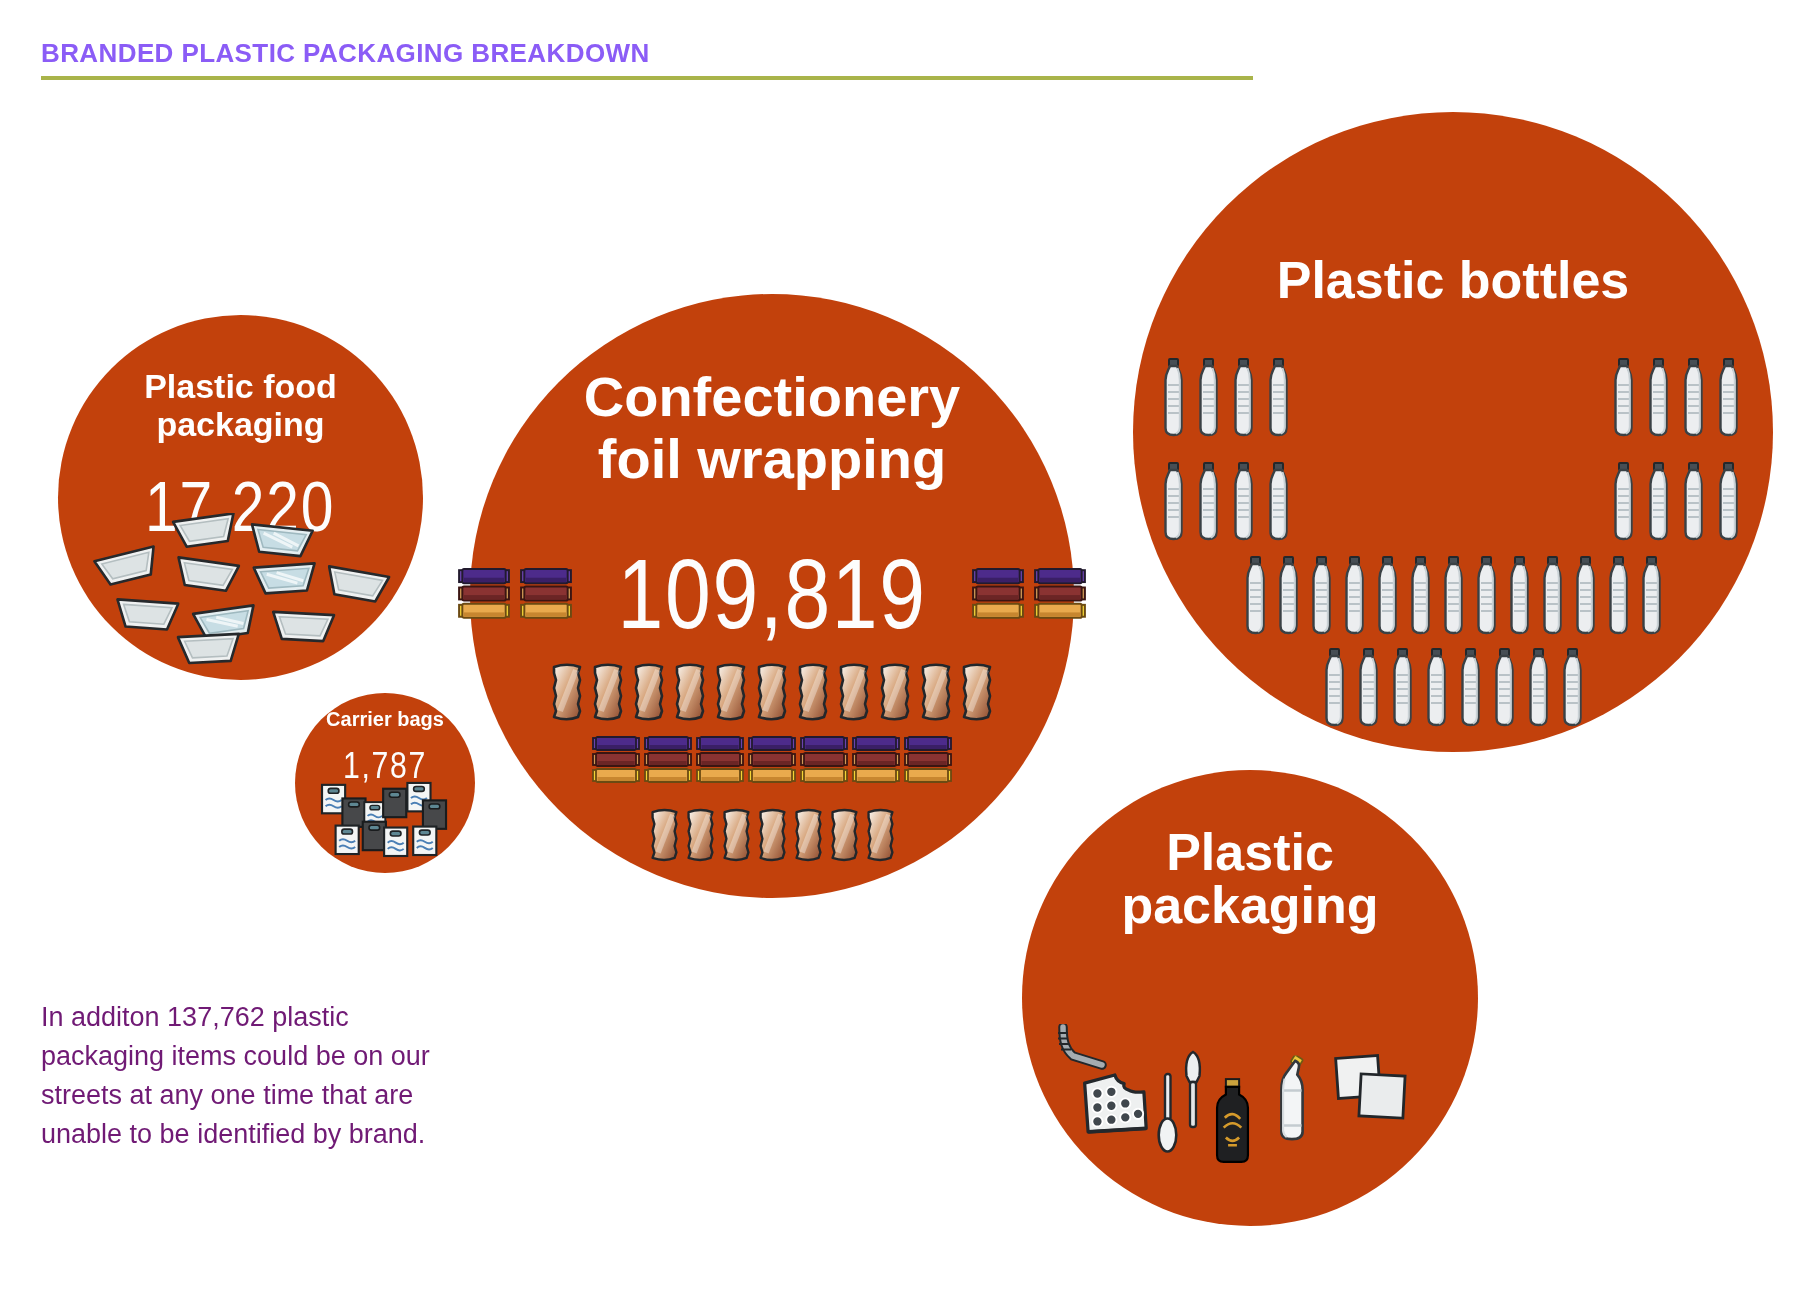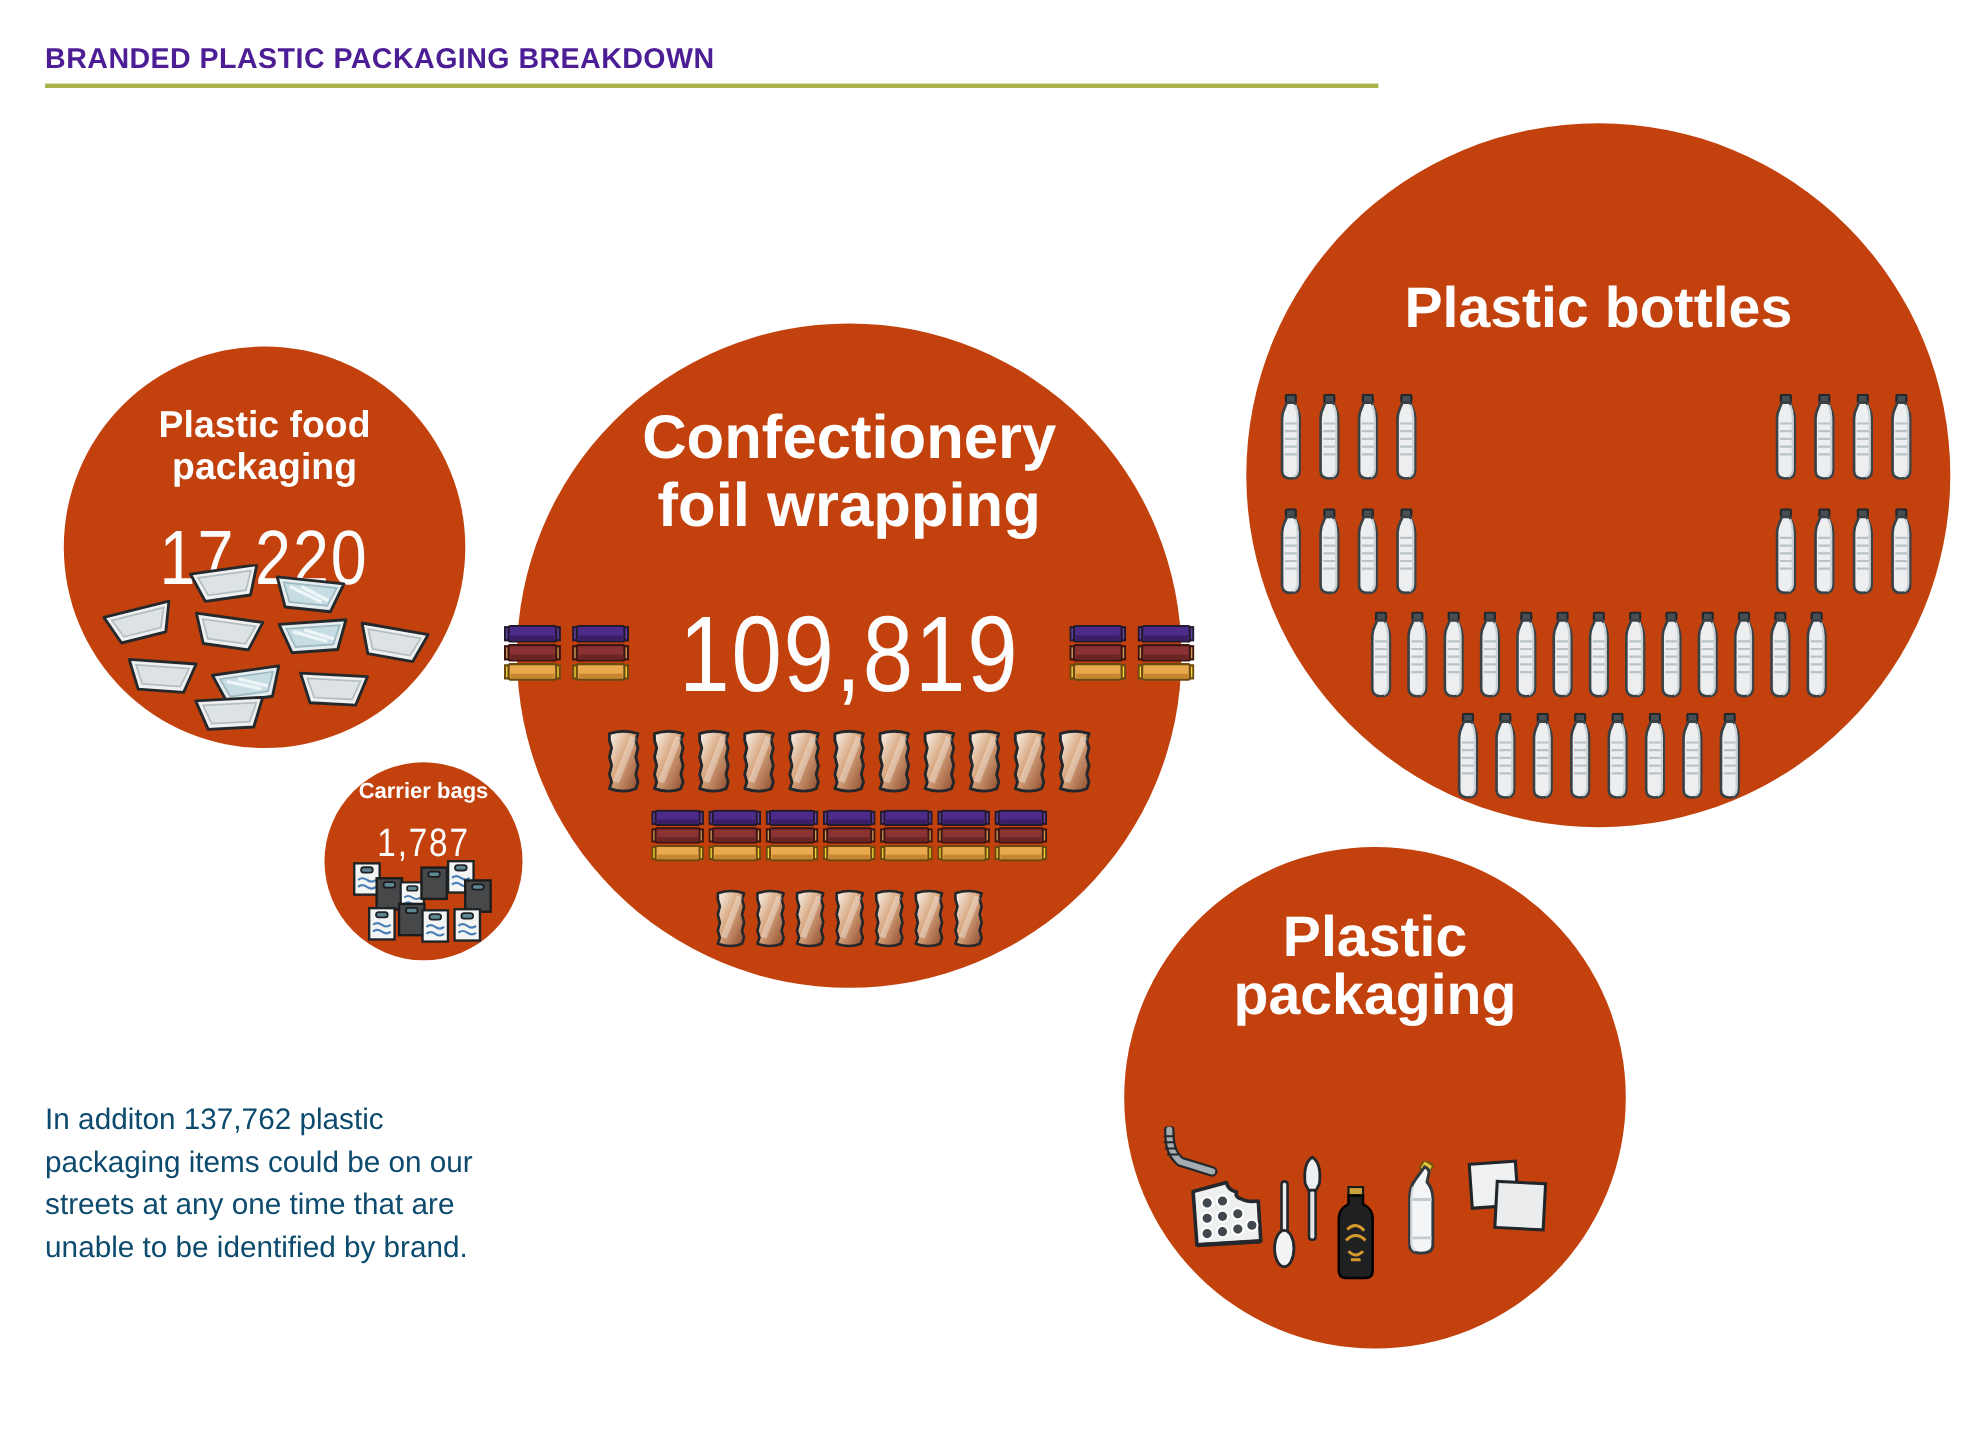--- a/index.html
+++ b/index.html
@@ -6,21 +6,21 @@
   html,body { background:#ffffff; }
   body {
     width:1794px; height:1304px; position:relative; overflow:hidden;
     font-family:"Liberation Sans", sans-serif;
   }
   .stage { position:absolute; inset:0; }
 
   
   .hdr {
     position:absolute; left:41px; top:38px;
-    font-size:26px; font-weight:700; letter-spacing:.4px; color:#4c1d95;
+    font-size:26px; font-weight:700; letter-spacing:.4px; color:#8b5cf6;
   }
   .rule { position:absolute; left:41px; top:76px; width:1212px; height:4px; background:#a9b44a; }
 
   
   .bubble { position:absolute; border-radius:50%; background:#c2410c; color:#fff; }
   #b-food    { left:58px;   top:315px; width:365px; height:365px; }
   #b-carrier { left:295px;  top:693px; width:180px; height:180px; }
   #b-conf    { left:470px;  top:294px; width:604px; height:604px; }
   #b-bottles { left:1133px; top:112px; width:640px; height:640px; }
   #b-pack    { left:1022px; top:770px; width:456px; height:456px; }
@@ -75,21 +75,21 @@
   .p-blister { left:58px;  top:300px; width:72px;  height:68px; }
   .p-spoon   { left:134px; top:302px; width:23px;  height:82px; }
   .p-spat    { left:160px; top:280px; width:22px;  height:80px; }
   .p-dark    { left:188px; top:308px; width:45px;  height:86px; }
   .p-white   { left:252px; top:283px; width:36px;  height:94px; }
   .p-nap     { left:310px; top:282px; width:76px;  height:70px; }
 
   
   .note {
     position:absolute; left:41px; top:998px; width:480px;
-    font-size:27px; line-height:39px; color:#0c4a6e;
+    font-size:27px; line-height:39px; color:#701a75;
   }
 </style>
 </head>
 <body>
 
 <svg width="0" height="0" style="position:absolute" aria-hidden="true">
   <defs>
     <linearGradient id="gWrap" x1="0" y1="0" x2="1" y2="1">
       <stop offset="0" stop-color="#faf6f1"></stop>
       <stop offset=".45" stop-color="#d8a77f"></stop>

